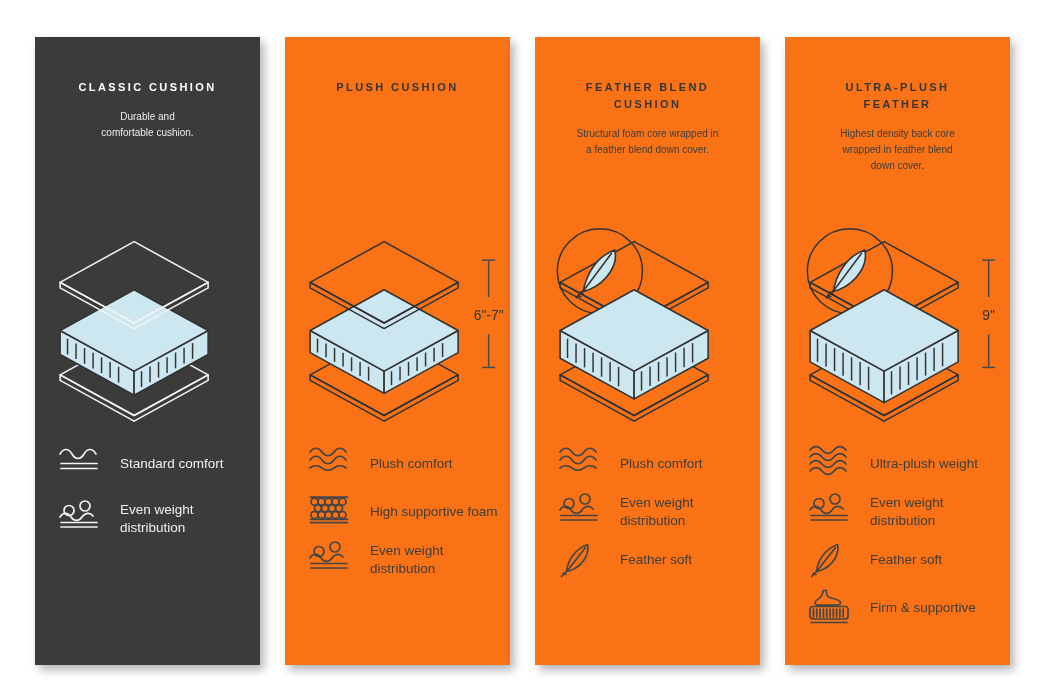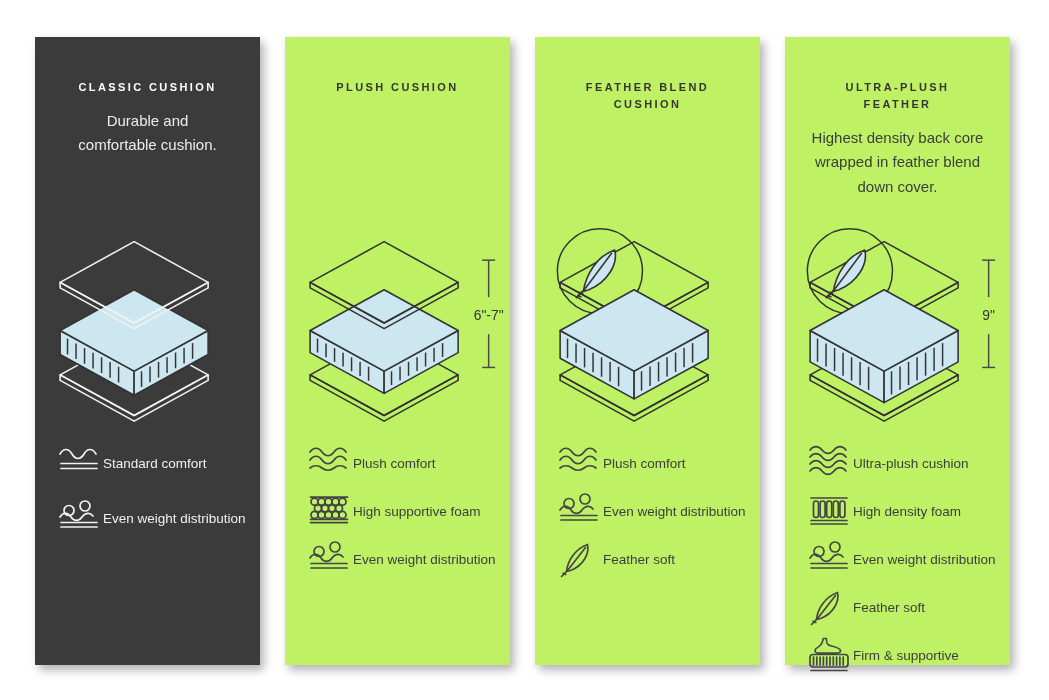--- a/index.html
+++ b/index.html
@@ -1,31 +1,31 @@
 <!DOCTYPE html>
 <html><head>
 <meta charset="utf-8">
 <style>
   html,body{margin:0;padding:0;background:#ffffff;}
   .page{position:relative;width:1049px;height:700px;background:#ffffff;overflow:hidden;
         font-family:"Liberation Sans", sans-serif;}
   .panels{position:absolute;left:35px;top:37px;display:flex;gap:25px;}
-  .panel{position:relative;width:225px;height:628px;background:#bef264;
+  .panel{position:relative;width:225px;height:628px;background:#f97316;
          box-shadow:4px 5px 9px rgba(0,0,0,0.30);box-sizing:border-box;padding-top:42px;}
   .panel--dark{background:#3b3b3b;}
   .panel-title{margin:0;font-size:11px;font-weight:bold;letter-spacing:2.4px;
                text-align:center;color:#353535;white-space:pre-line;line-height:1.55;}
   .panel--dark .panel-title{color:#ffffff;}
-  .panel-desc{margin:13px 16px 0;font-size:15px;line-height:1.62;text-align:center;
+  .panel-desc{margin:13px 16px 0;font-size:10px;line-height:1.62;text-align:center;
               color:#3d3d3d;white-space:pre-line;}
   .panel--dark .panel-desc{color:#ececec;}
   .illo{position:absolute;top:188px;left:0;right:0;display:flex;justify-content:center;}
   .illo svg{display:block;}
   .features{position:absolute;top:408px;left:22px;right:8px;list-style:none;margin:0;padding:0;}
-  .feature{display:flex;align-items:center;gap:2px;min-height:34px;margin-bottom:10px;}
+  .feature{display:flex;align-items:center;gap:19px;min-height:34px;margin-bottom:10px;}
   .panel--dark .feature{margin-bottom:17px;}
   .f-icon{flex:0 0 44px;display:flex;justify-content:center;color:#454545;}
   .panel--dark .f-icon{color:#f2f2f2;}
   .f-label{font-size:13.5px;line-height:1.32;color:#3d3d3d;}
   .panel--dark .f-label{color:#f0f0f0;}
 </style>
 </head>
 <body>
 
 <div class="page">
@@ -174,20 +174,22 @@
               </svg>
             </span>
             <span class="f-label">Even weight distribution</span>
           </li>
         </ul>
     </section>
 
     <section class="panel">
       <h2 class="panel-title">FEATHER BLEND
 CUSHION</h2>
+      <p class="panel-desc">Structural foam core wrapped in
+a feather blend down cover.</p>
       <div class="illo">
           <svg width="222" viewBox="0 -16 240 214" fill="none" stroke-width="1.7" stroke-linejoin="round">
             <path d="M105,102 L185,146 L105,190 L25,146 Z" fill="var(--bg)" stroke="#333333"></path>
             <path d="M25,146 L105,190 L185,146 L185,152 L105,196 L25,152 Z" fill="var(--bg)" stroke="#333333"></path>
             <path d="M105,2 L185,46 L105,90 L25,46 Z" fill="var(--bg)" stroke="#333333"></path>
             <path d="M25,46 L105,90 L185,46 L185,52 L105,96 L25,52 Z" fill="var(--bg)" stroke="#333333"></path>
             <g>
               <circle cx="68" cy="34" r="46" fill="var(--bg)" stroke="#333333" stroke-width="1.6"></circle>
               <path d="M50,56 C53,38 64,18 84,11 C88,26 76,46 56,54 Z" fill="#cde7f1" stroke="#333333"></path>
               <path d="M52,53 L81,14" stroke="#333333"></path>
@@ -308,36 +310,21 @@
       <ul class="features">
           <li class="feature">
             <span class="f-icon">
               <svg viewBox="0 0 44 38" width="44" height="38" fill="none" stroke="currentColor" stroke-width="1.7" stroke-linecap="round" stroke-linejoin="round">
                 <path d="M3,5 c3.5,-4.5 8.5,-4.5 12,0 c3.5,4.5 8.5,4.5 12,0 c3.5,-4.5 8.5,-4.5 12,0"></path>
                 <path d="M3,12 c3.5,-4.5 8.5,-4.5 12,0 c3.5,4.5 8.5,4.5 12,0 c3.5,-4.5 8.5,-4.5 12,0"></path>
                 <path d="M3,19 c3.5,-4.5 8.5,-4.5 12,0 c3.5,4.5 8.5,4.5 12,0 c3.5,-4.5 8.5,-4.5 12,0"></path>
                 <path d="M3,26 c3.5,-4.5 8.5,-4.5 12,0 c3.5,4.5 8.5,4.5 12,0 c3.5,-4.5 8.5,-4.5 12,0"></path>
               </svg>
             </span>
-            <span class="f-label">Ultra-plush cushion</span>
-          </li>
-          <li class="feature">
-            <span class="f-icon">
-              <svg viewBox="0 0 44 38" width="44" height="38" fill="none" stroke="currentColor" stroke-width="1.7" stroke-linecap="round" stroke-linejoin="round">
-                <path d="M4,5 H40"></path>
-                <path d="M4,27.5 H40"></path>
-                <path d="M4,31 H40"></path>
-                <rect x="6.5" y="8" width="5" height="16.5" rx="2.4"></rect>
-                <rect x="13.1" y="8" width="5" height="16.5" rx="2.4"></rect>
-                <rect x="19.7" y="8" width="5" height="16.5" rx="2.4"></rect>
-                <rect x="26.3" y="8" width="5" height="16.5" rx="2.4"></rect>
-                <rect x="32.9" y="8" width="5" height="16.5" rx="2.4"></rect>
-              </svg>
-            </span>
-            <span class="f-label">High density foam</span>
+            <span class="f-label">Ultra-plush weight</span>
           </li>
           <li class="feature">
             <span class="f-icon">
               <svg viewBox="0 0 44 38" width="44" height="38" fill="none" stroke="currentColor" stroke-width="1.7" stroke-linecap="round" stroke-linejoin="round">
                 <path d="M3,17 c3,-5 8,-5 11,0 c3,4.5 8,4.5 11,0 c3,-4.5 8,-5 11,-1"></path>
    <path d="M4,22.5 H40"></path>
                 <path d="M4,27 H40"></path>
    <circle cx="12" cy="10.5" r="5" fill="var(--bg)"></circle>
                 <circle cx="28" cy="6" r="5" fill="var(--bg)"></circle>
               </svg>

